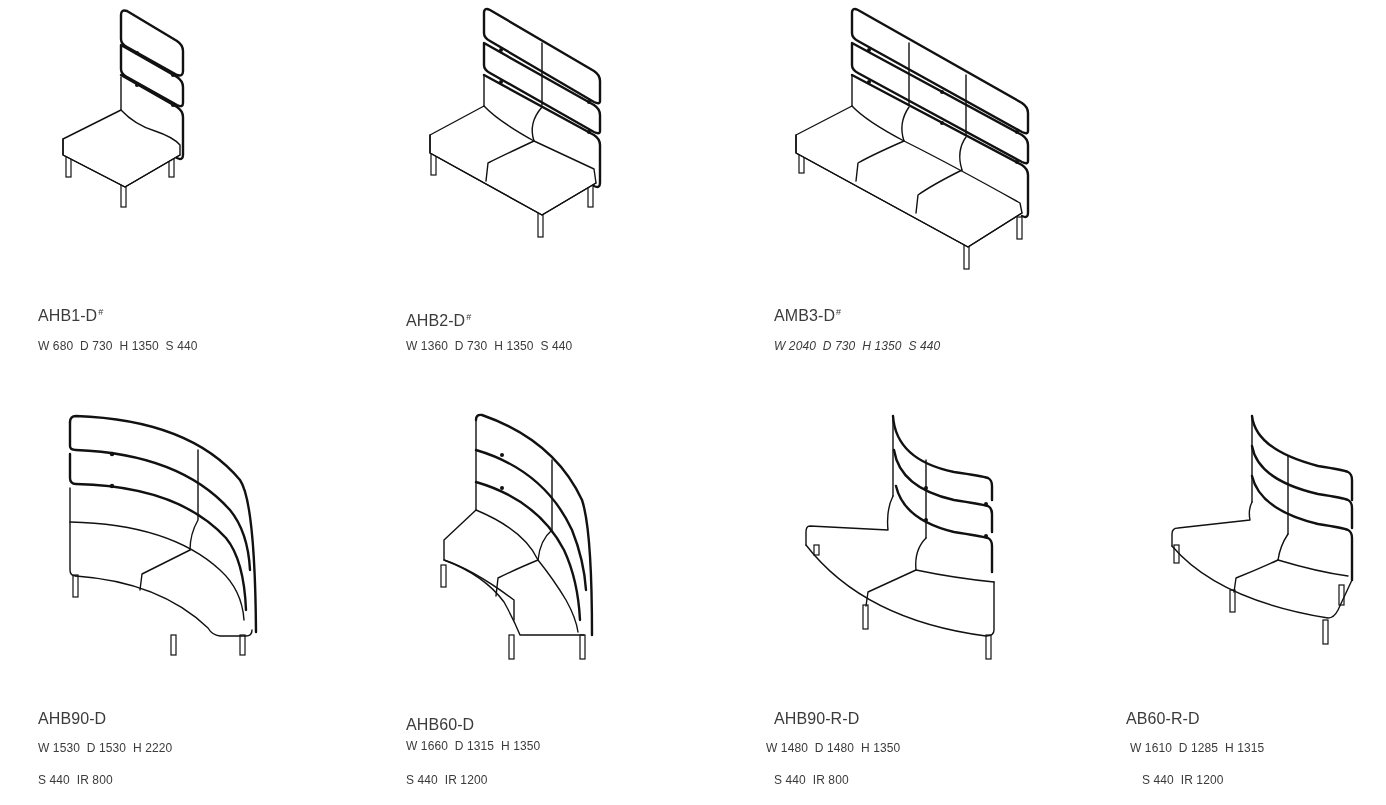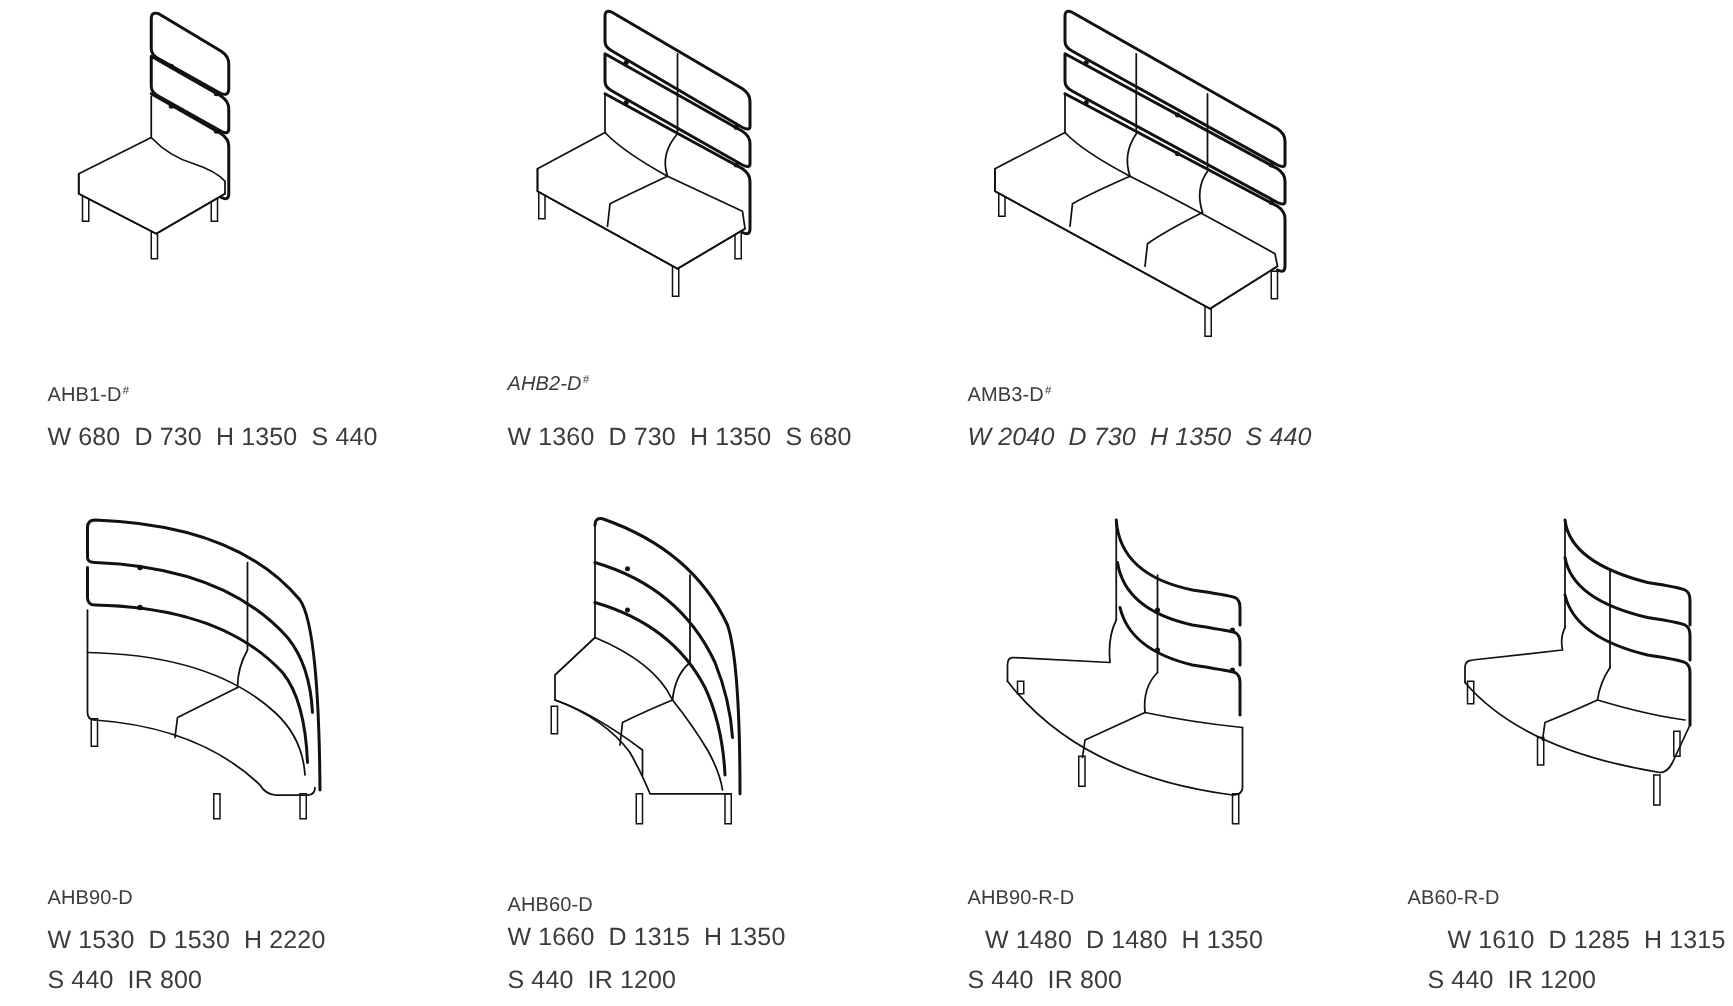--- a/index.html
+++ b/index.html
@@ -8,21 +8,21 @@
   .card { position: absolute; width: 360px; }
   .drawing { position: absolute; }
   .drawing svg { display: block; overflow: visible; }
   .drawing svg path, .drawing svg line, .drawing svg polyline { fill: none; stroke: #111; stroke-width: 1.4; stroke-linejoin: round; stroke-linecap: round; }
   .drawing svg .thick { stroke-width: 2.4; }
   .drawing svg .leg { fill: #fff; stroke: #111; stroke-width: 1.2; }
   .drawing svg .seat { fill: #fff; }
   .drawing svg .dot { fill: #111; stroke: none; }
   .name { position: absolute; font-size: 16px; letter-spacing: 0.1px; white-space: nowrap; text-align: right; }
   .name sup { font-size: 9px; vertical-align: 6px; margin-left: 1px; }
-  .dims { position: absolute; font-size: 20px; white-space: pre; letter-spacing: 0.1px; }
+  .dims { position: absolute; font-size: 12px; white-space: pre; letter-spacing: 0.1px; }
 </style>
 </head>
 <body>
 
 <div class="card" style="left:0;top:0;">
   <div class="drawing" style="left:55px;top:5px;">
     <svg width="140" height="210" viewBox="0 0 140 210">
 
       <rect class="leg" x="11" y="150" width="5" height="22"></rect>
       <rect class="leg" x="114" y="150" width="5" height="22"></rect>
@@ -63,24 +63,24 @@
       <circle class="dot" cx="77" cy="77" r="2"></circle>
         <circle class="dot" cx="165" cy="127" r="2"></circle>
 
       <path class="seat" d="M6 130 L60 101 Q74 116 110 136 Q140 150 170 164 L172 178 L118 210 L6 148 Z"></path>
       <path d="M6 130 L6 148 L118 210 L172 178"></path>
       <path d="M60 70 L60 101"></path>
       <path d="M110 136 Q104 118 118 102"></path>
       <path d="M110 136 Q80 150 64 158 L62 176"></path>
     </svg>
   </div>
-  <div class="name" style="left:38px;top:298px;font-style:italic;">
+  <div class="name" style="left:38px;top:312px;">
     <span>AHB2-D</span><sup>#</sup>
   </div>
-  <div class="dims" style="left:38px;top:339px;">W 1360  D 730  H 1350  S 680</div>
+  <div class="dims" style="left:38px;top:339px;">W 1360  D 730  H 1350  S 440</div>
 </div>
 
 <div class="card" style="left:736px;top:0;">
   <div class="drawing" style="left:56px;top:5px;">
     <svg width="240" height="265" viewBox="0 0 240 265">
       <rect class="leg" x="7" y="148" width="5" height="20"></rect>
       <rect class="leg" x="225" y="212" width="5" height="22"></rect>
       <rect class="leg" x="172" y="240" width="5" height="24"></rect>
 
       <path class="thick" d="M60 8 Q60 2 66 5 L230 98 Q236 102 236 108 L236 126 Q236 130 230 127 L66 36 Q60 33 60 28 Z"></path>
@@ -179,21 +179,21 @@
         <circle class="dot" cx="182" cy="126" r="2"></circle>
 
       <path d="M89 86 Q82 100 84 120 L6 116 Q2 116 2 122 L2 135"></path>
       <path d="M122 128 Q110 140 112 160"></path>
       <path d="M112 160 Q150 168 190 172"></path>
       <path d="M112 160 Q90 170 64 182 L62 196"></path>
       <path d="M2 135 Q60 210 182 226 Q190 226 190 220 L190 172"></path>
     </svg>
   </div>
   <div class="name" style="left:38px;top:310px;">AHB90-R-D</div>
-  <div class="dims" style="left:52px;top:341px;">W 1480  D 1480  H 1350</div>
+  <div class="dims" style="left:30px;top:341px;">W 1480  D 1480  H 1350</div>
   <div class="dims" style="left:38px;top:373px;">S 440  IR 800</div>
 </div>
 
 <div class="card" style="left:1104px;top:400px;">
   <div class="drawing" style="left:64px;top:10px;">
     <svg width="190" height="245" viewBox="0 0 190 245">
       <rect class="leg" x="6" y="135" width="5" height="18"></rect>
       <rect class="leg" x="62" y="180" width="5" height="22"></rect>
       <rect class="leg" x="171" y="175" width="5" height="20"></rect>
       <rect class="leg" x="155" y="210" width="5" height="24"></rect>
@@ -205,15 +205,15 @@
       <path d="M120 46 L120 124"></path>
 
       <path d="M84 92 Q80 100 82 110 L10 118 Q4 118 4 124 L4 136"></path>
       <path d="M120 124 Q112 136 110 150"></path>
       <path d="M110 150 Q150 162 180 166"></path>
       <path d="M110 150 Q88 160 68 168 L66 182"></path>
       <path d="M4 136 Q50 190 160 208 Q166 208 170 200 L184 170"></path>
     </svg>
   </div>
   <div class="name" style="left:22px;top:310px;">AB60-R-D</div>
-  <div class="dims" style="left:54px;top:341px;">W 1610  D 1285  H 1315</div>
+  <div class="dims" style="left:26px;top:341px;">W 1610  D 1285  H 1315</div>
   <div class="dims" style="left:38px;top:373px;">S 440  IR 1200</div>
 </div>
 
 </body></html>

